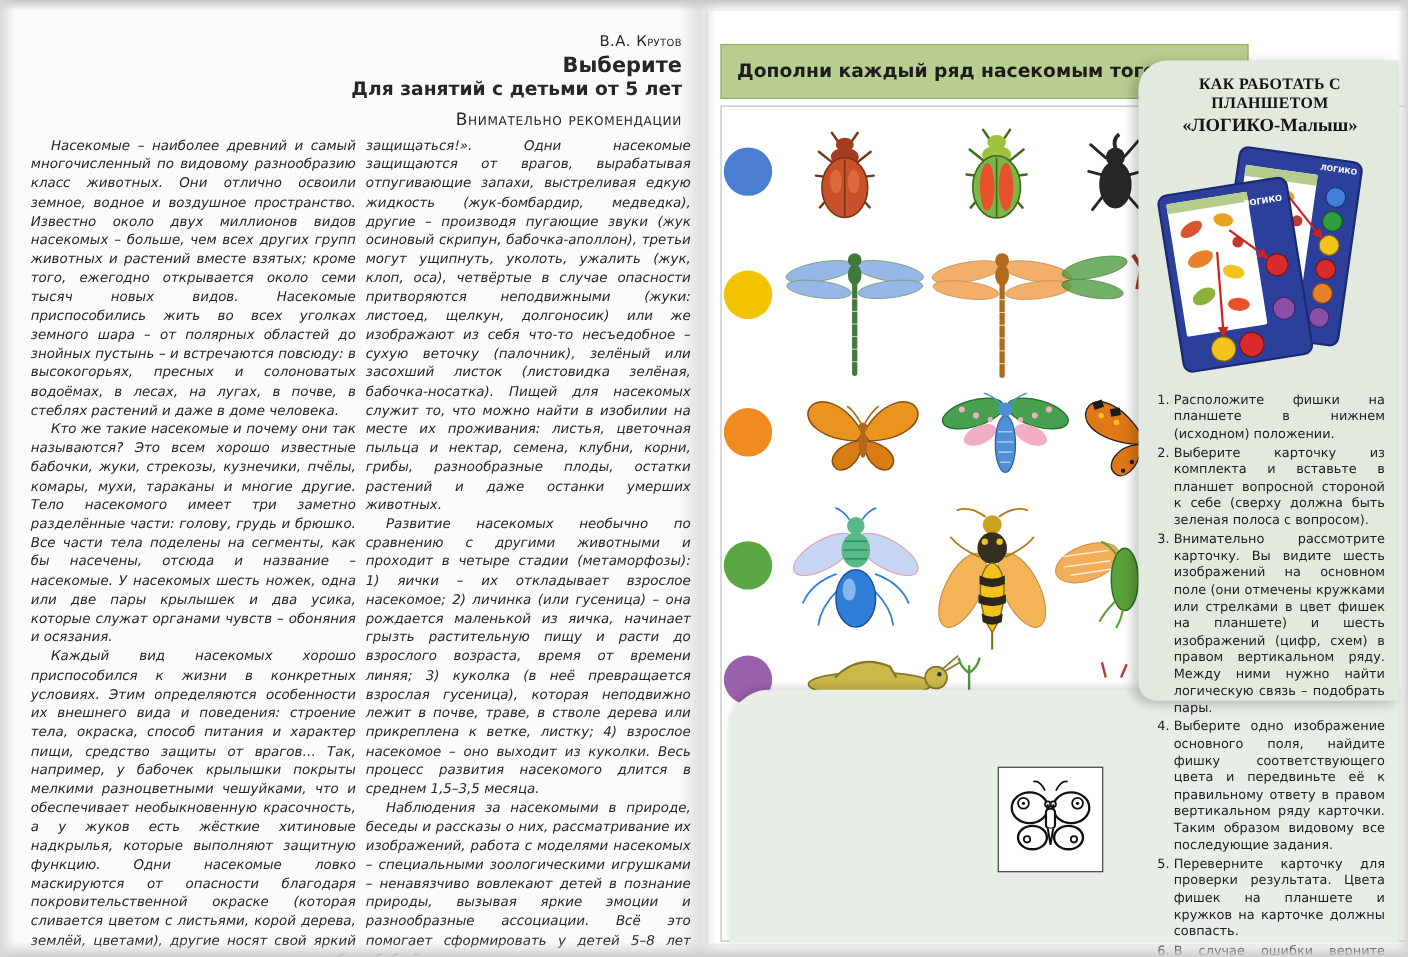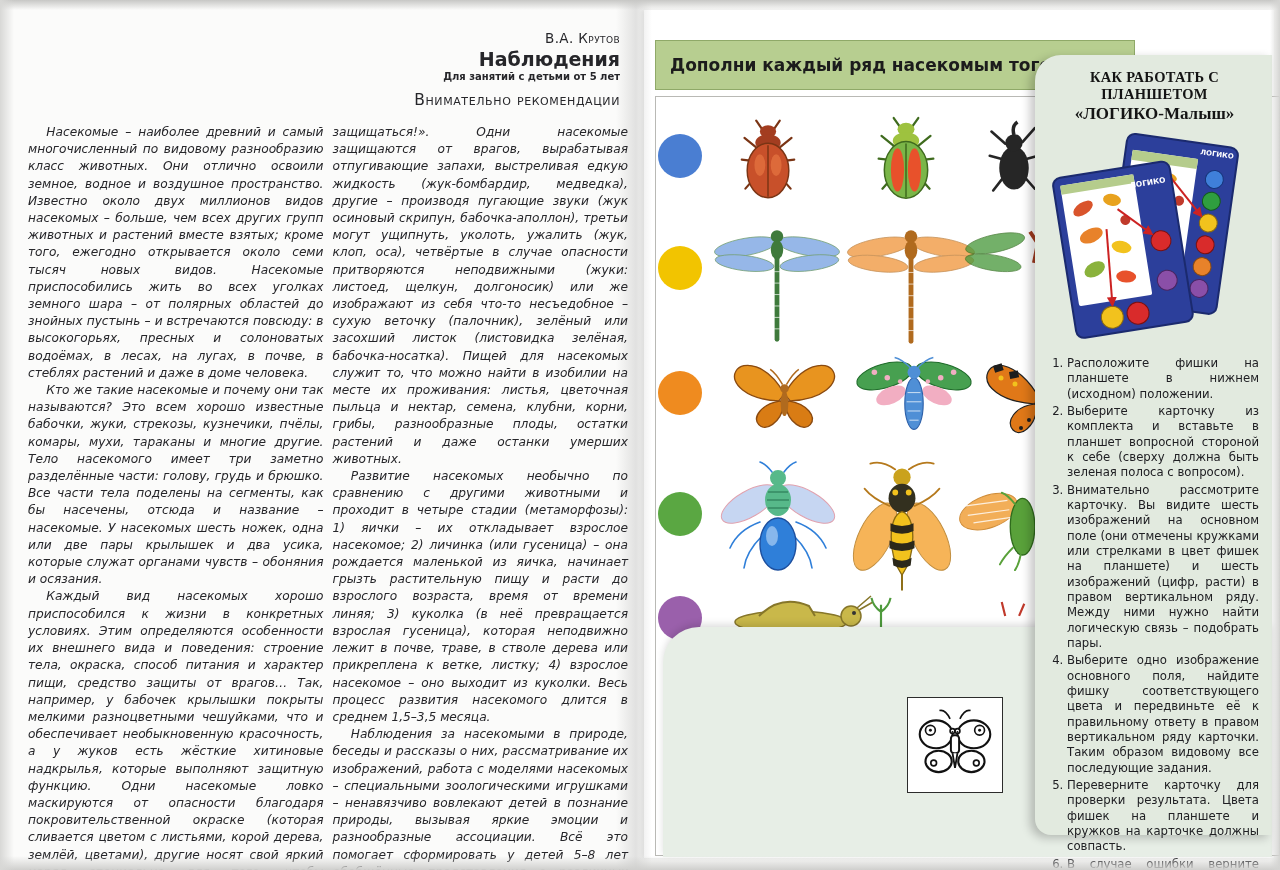--- a/index.html
+++ b/index.html
@@ -12,21 +12,21 @@
   .edge-left{left:0;top:0;width:14px;height:870px;background:linear-gradient(to right,#d8d8d6,rgba(255,255,255,0));}
   .edge-right{right:0;top:0;width:10px;height:870px;background:linear-gradient(to left,#d4d4d2,rgba(255,255,255,0));}
   .spine{position:absolute;left:616px;top:0;width:36px;height:870px;z-index:2;pointer-events:none;
          background:linear-gradient(to right,rgba(110,110,110,0) 0%,rgba(90,90,90,0.16) 55%,rgba(255,255,255,0) 100%);}
   .card-sheet{position:absolute;left:644px;top:10px;width:630px;height:848px;background:#ffffff;
               box-shadow:-2px 0 4px rgba(0,0,0,0.08);z-index:1;}
   
   .lp-header{position:absolute;left:20px;top:30px;width:600px;text-align:right;z-index:3;}
   .author{font-variant:small-caps;font-size:13.5px;letter-spacing:.4px;}
   .lp-title{font-size:19px;font-weight:bold;margin-top:2px;}
-  .lp-subtitle{font-size:10px;font-weight:600;margin-top:1px;}
+  .lp-subtitle{font-size:17px;font-weight:600;margin-top:1px;}
   .lp-section{font-variant:small-caps;font-size:15.5px;margin-top:9px;letter-spacing:.6px;}
   .columns{position:absolute;left:28px;top:124px;width:600px;display:flex;gap:9px;z-index:3;}
   .col{width:296px;font-size:12.2px;line-height:1.41;text-align:justify;}
   .col p{margin:0;text-indent:1.5em;font-style:italic;}
   .col p.no-indent{text-indent:0;}
   
   .question-band{position:absolute;left:655px;top:40px;width:480px;height:50px;z-index:3;
                  background:#b7ce90;border:1px solid #8fa968;box-sizing:border-box;
                  font-size:17px;font-weight:bold;color:#1c1c1c;line-height:48px;padding-left:14px;
                  white-space:nowrap;overflow:hidden;}
@@ -35,21 +35,21 @@
   .row-circle{position:absolute;width:44px;height:44px;border-radius:50%;z-index:4;}
   .insect{position:absolute;z-index:4;}
   .insect svg{width:100%;height:100%;display:block;}
   
   .flap{position:absolute;left:663px;top:627px;width:609px;height:230px;z-index:6;
         background:#e7eee6;border-radius:36px 5px 0 0;box-shadow:0 -3px 7px rgba(0,0,0,0.13);}
   .stamp{position:absolute;left:244px;top:70px;width:96px;height:96px;background:#fff;
          border:1.5px solid #2c2c2c;box-sizing:border-box;padding:6px;}
   .stamp svg{width:100%;height:100%;}
   
-  .panel{position:absolute;left:1035px;top:55px;width:237px;height:780px;z-index:8;
+  .panel{position:absolute;left:1035px;top:55px;width:237px;height:582px;z-index:8;
          background:#e2eadf;border-radius:26px 0 0 16px;box-shadow:-5px 3px 10px rgba(0,0,0,0.22);
          box-sizing:border-box;padding:14px 13px 10px 15px;}
   .panel-title{font-family:"Liberation Serif","DejaVu Serif",serif;text-align:center;color:#141414;}
   .panel-title .t1{font-size:14.5px;font-weight:bold;letter-spacing:.3px;}
   .panel-title .t2{font-size:17px;font-weight:bold;margin-top:1px;}
   .panel-illustration{width:200px;margin:7px auto 4px auto;}
   .steps{margin:2px 0 0 0;padding-left:17px;font-size:11.7px;line-height:1.31;text-align:justify;color:#202024;}
   .steps li{margin-bottom:2px;}
   
   .watermark{position:absolute;left:0;top:360px;width:1280px;z-index:30;pointer-events:none;
@@ -61,21 +61,21 @@
 </head>
 <body>
 
 <div class="photo">
 
   <div class="card-sheet"></div>
   <div class="spine"></div>
 
   <div class="lp-header">
     <div class="author">В.А. Крутов</div>
-    <div class="lp-title">Наблюдения</div>
+    <div class="lp-title">Выберите</div>
     <div class="lp-subtitle">Для занятий с детьми от 5 лет</div>
     <div class="lp-section">Внимательно рекомендации</div>
   </div>
   <div class="columns">
     <div class="col">
         <p>Насекомые – наиболее древний и самый многочисленный по видовому разнообразию класс животных. Они отлично освоили земное, водное и воздушное пространство. Известно около двух миллионов видов насекомых – больше, чем всех других групп животных и растений вместе взятых; кроме того, ежегодно открывается около семи тысяч новых видов. Насекомые приспособились жить во всех уголках земного шара – от полярных областей до знойных пустынь – и встречаются повсюду: в высокогорьях, пресных и солоноватых водоёмах, в лесах, на лугах, в почве, в стеблях растений и даже в доме человека.</p>
         <p>Кто же такие насекомые и почему они так называются? Это всем хорошо известные бабочки, жуки, стрекозы, кузнечики, пчёлы, комары, мухи, тараканы и многие другие. Тело насекомого имеет три заметно разделённые части: голову, грудь и брюшко. Все части тела поделены на сегменты, как бы насечены, отсюда и название – насекомые. У насекомых шесть ножек, одна или две пары крылышек и два усика, которые служат органами чувств – обоняния и осязания.</p>
         <p>Каждый вид насекомых хорошо приспособился к жизни в конкретных условиях. Этим определяются особенности их внешнего вида и поведения: строение тела, окраска, способ питания и характер пищи, средство защиты от врагов… Так, например, у бабочек крылышки покрыты мелкими разноцветными чешуйками, что и обеспечивает необыкновенную красочность, а у жуков есть жёсткие хитиновые надкрылья, которые выполняют защитную функцию. Одни насекомые ловко маскируются от опасности благодаря покровительственной окраске (которая сливается цветом с листьями, корой дерева, землёй, цветами), другие носят свой яркий наряд специально для того, чтобы отпугивать врагов, как бы сигнализируя им: «Лучше не трогай! Я очень ядовит!» или «Не подходи! Я буду</p>
       </div>
     <div class="col">
@@ -412,21 +412,21 @@
         <circle cx="98" cy="118" r="10" fill="#8a4fa8" stroke="#4a2460"></circle>
         <circle cx="38" cy="146" r="11" fill="#f2c21d" stroke="#8a6a10"></circle>
         <circle cx="64" cy="146" r="11" fill="#d92b2b" stroke="#7a1010"></circle>
         <path d="M60 40 L90 70" stroke="#cc2222" stroke-width="2" fill="none" marker-end="url(#arr)"></path>
         <path d="M46 58 L40 134" stroke="#cc2222" stroke-width="2" fill="none" marker-end="url(#arr)"></path>
       </g>
     </svg>
     <ol class="steps">
         <li>Расположите фишки на планшете в нижнем (исходном) положении.</li>
         <li>Выберите карточку из комплекта и вставьте в планшет вопросной стороной к себе (сверху должна быть зеленая полоса с вопросом).</li>
-        <li>Внимательно рассмотрите карточку. Вы видите шесть изображений на основном поле (они отмечены кружками или стрелками в цвет фишек на планшете) и шесть изображений (цифр, расти) в правом вертикальном ряду. Между ними нужно найти логическую связь – подобрать пары.</li>
+        <li>Внимательно рассмотрите карточку. Вы видите шесть изображений на основном поле (они отмечены кружками или стрелками в цвет фишек на планшете) и шесть изображений (цифр, схем) в правом вертикальном ряду. Между ними нужно найти логическую связь – подобрать пары.</li>
         <li>Выберите одно изображение основного поля, найдите фишку соответствующего цвета и передвиньте её к правильному ответу в правом вертикальном ряду карточки. Таким образом видовому все последующие задания.</li>
         <li>Переверните карточку для проверки результата. Цвета фишек на планшете и кружков на карточке должны совпасть.</li>
         <li>В случае ошибки верните фишку с неправильным ответом в исходное положение. Переверните карточку и постарайтесь найти верное решение.</li>
       </ol>
   </div>
 
 
   <div class="edge edge-top"></div>
   <div class="edge edge-bottom"></div>
   <div class="edge edge-left"></div>

